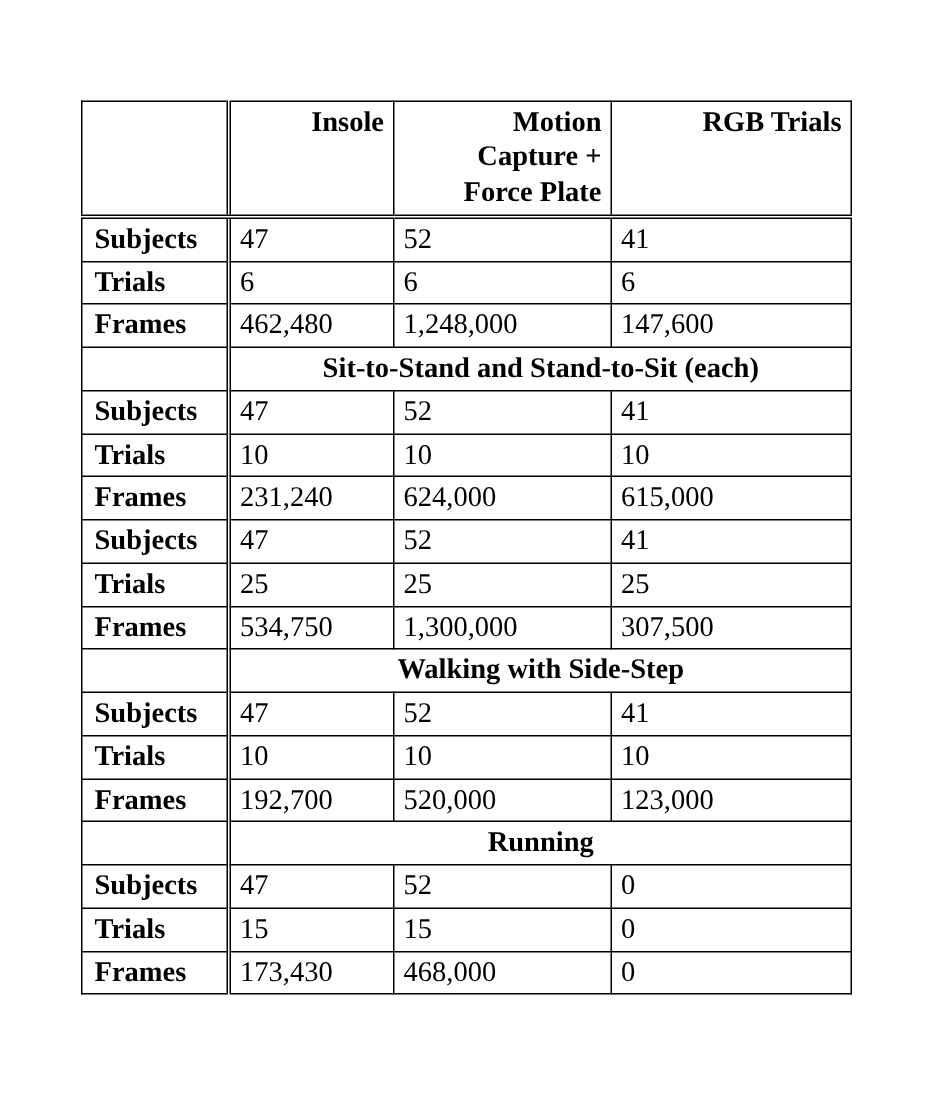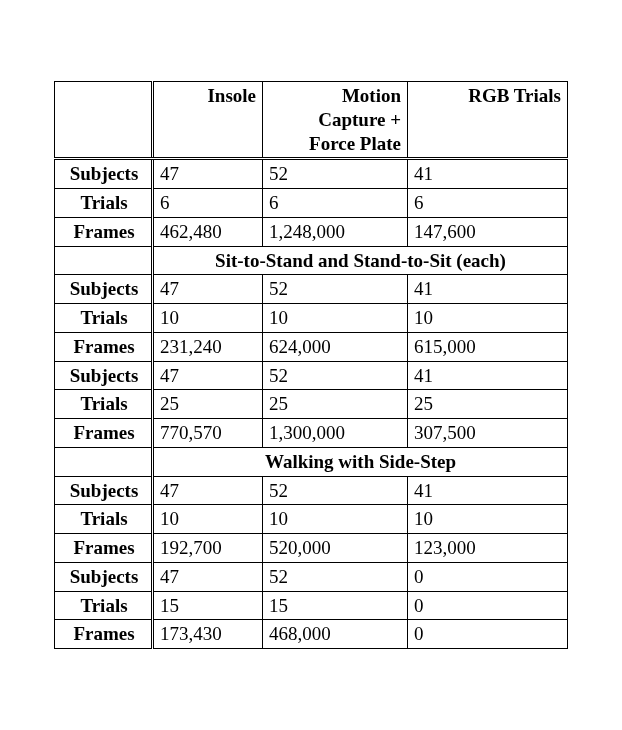--- a/index.html
+++ b/index.html
@@ -1,19 +1,19 @@
 <!DOCTYPE html>
 <html><head>
 <meta charset="utf-8">
 <style>
 html,body{margin:0;padding:0}
 body{background:#fff;font-family:"Times New Roman",Times,serif;font-size:19px;color:#000;width:622px;height:730px;display:flex;align-items:center;justify-content:center}
 table{border-collapse:collapse;background:#fff}
 th,td{border:1px solid #000;padding:2px 6px;line-height:1.25;white-space:nowrap}
-th.rowlabel{font-weight:bold;text-align:center;padding-left:8px}
+th.rowlabel{font-weight:bold;text-align:left;padding-left:8px}
 td.num{text-align:left}
 tr.section td.section-cell{font-weight:bold;text-align:center}
 thead th{font-weight:bold;text-align:right;vertical-align:top}
 
 tr.hdr-bottom th{border-bottom:3px double #000}
 </style>
 </head>
 <body>
 
 <table>
@@ -84,21 +84,21 @@
         <td class="num">41</td>
       </tr>
       <tr>
         <th class="rowlabel">Trials</th>
         <td class="num">25</td>
         <td class="num">25</td>
         <td class="num">25</td>
       </tr>
       <tr>
         <th class="rowlabel">Frames</th>
-        <td class="num">770,570</td>
+        <td class="num">534,750</td>
         <td class="num">1,300,000</td>
         <td class="num">307,500</td>
       </tr>
       <tr class="section">
         <th class="rowlabel"></th>
         <td class="section-cell" colspan="3">Walking with Side-Step</td>
       </tr>
       <tr>
         <th class="rowlabel">Subjects</th>
         <td class="num">47</td>
@@ -110,20 +110,24 @@
         <td class="num">10</td>
         <td class="num">10</td>
         <td class="num">10</td>
       </tr>
       <tr>
         <th class="rowlabel">Frames</th>
         <td class="num">192,700</td>
         <td class="num">520,000</td>
         <td class="num">123,000</td>
       </tr>
+      <tr class="section">
+        <th class="rowlabel"></th>
+        <td class="section-cell" colspan="3">Running</td>
+      </tr>
       <tr>
         <th class="rowlabel">Subjects</th>
         <td class="num">47</td>
         <td class="num">52</td>
         <td class="num">0</td>
       </tr>
       <tr>
         <th class="rowlabel">Trials</th>
         <td class="num">15</td>
         <td class="num">15</td>

